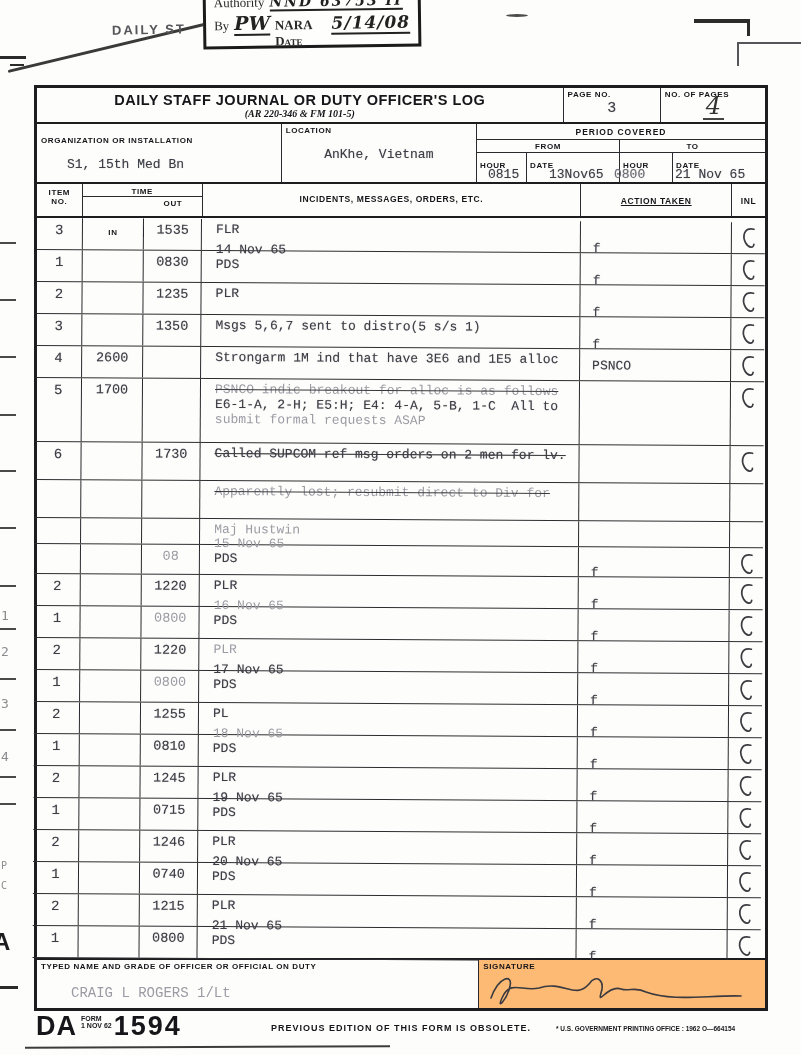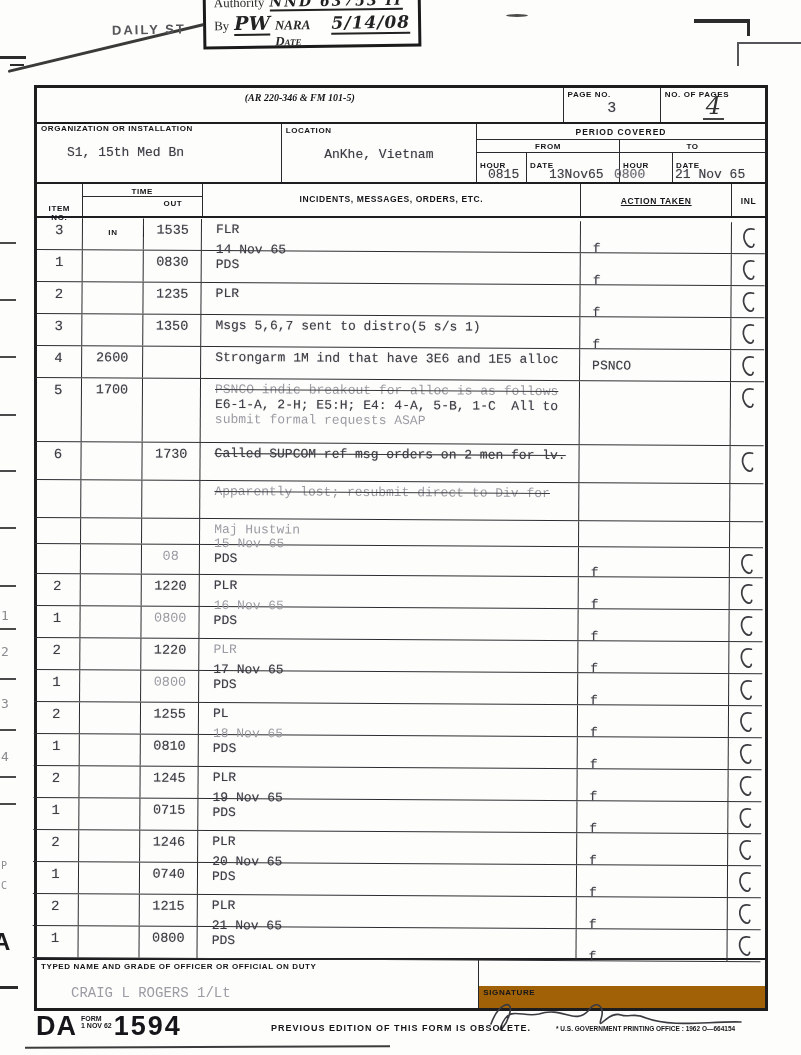--- a/index.html
+++ b/index.html
@@ -38,40 +38,40 @@
   #form-title { font-size:14.5px; font-weight:bold; letter-spacing:0.5px; }
   #form-subtitle { font-family:"Liberation Serif", serif; font-style:italic; font-weight:bold; font-size:10px; }
   .small-cell { padding:2px 4px; position:relative; }
   #pageno-cell { width:98px; }
   #pages-cell { width:105px; }
   #pageno-val { font-family:"Liberation Mono", monospace; font-size:15px; color:#3d3d46; text-align:center; margin-top:1px; }
   #pages-val { font-family:"DejaVu Serif", serif; font-style:italic; font-size:24px; color:#333; position:absolute; left:42px; top:6px; border-bottom:2px solid #444; line-height:1; padding:0 3px; }
 
   
   #org-row { display:flex; height:60px; border-bottom:2px solid #1d1d20; }
-  #org-cell { width:248px; padding:0 4px; }
+  #org-cell { width:248px; padding:12px 4px; }
   #loc-cell { width:198px; padding:2px 4px; }
   .cell-val { font-size:13px; margin-top:12px; margin-left:26px; }
   #loc-cell .cell-val { text-align:center; margin-left:0; }
   #period-block { width:288px; display:flex; flex-direction:column; }
   #period-hdr { height:16px; text-align:center; font-size:8.5px; font-weight:bold; letter-spacing:1px; padding-top:3px; }
   #fromto-row { display:flex; height:14px; }
   #fromto-row > div { text-align:center; padding-top:2px; }
   #from-lbl { width:143px; }
   #to-lbl { width:145px; }
   #hourdate-row { display:flex; height:30px; }
   .hd-cell { padding:1px 3px; position:relative; }
   .hd-val { font-size:13px; position:absolute; bottom:0px; left:11px; white-space:nowrap; }
   #fh { width:50px; } #fd { width:93px; } #th { width:53px; } #td { width:92px; }
   #fd .hd-val { left:22px;text-align:center; } #td .hd-val { left:2px; }
   #th .hd-val { left:-6px; color:#6d6d76; }
 
   
   #colhead { display:flex; height:34px; border-bottom:2px solid #1d1d20; text-align:center; }
-  .ch { padding-top:20px; }
+  .ch { padding-top:4px; }
   #ch-item { width:46px; }
   #ch-time { width:120px; display:flex; flex-direction:column; }
   #ch-time-lbl { height:15px; border-bottom:1px solid #2a2a2e; padding-top:3px; }
   #ch-inout { display:flex; flex:1; }
   #ch-in { width:62px; padding-top:2px;margin-top:29px; }
   #ch-out { width:58px; padding-top:2px; }
   #ch-inc { width:381px; padding-top:10px; }
   #ch-act { width:152px; padding-top:12px; }
   #ch-inl { width:33px; padding-top:12px;text-align:center; }
 
@@ -87,21 +87,21 @@
   .date-above { display:block; margin-top:-12px; margin-bottom:0; font-size:13px; }
   .inc-line { line-height:15px; white-space:pre; }
   .action-text { position:absolute; left:12px; bottom:-4px; }
   .action-text.long { bottom:auto; top:9px; }
   .inl-mark { position:absolute; left:8px; top:4px; }
 
   
   #footer-row { display:flex; height:50px; border-top:2px solid #1d1d20; }
   #name-cell { width:446px; padding:2px 4px; }
   #name-val { font-size:14px; margin:14px 0 0 30px; }
-  #sig-cell { width:288px; padding:2px 4px; position:relative; background:#a16207;margin-top:26px; }
+  #sig-cell { width:288px; padding:2px 4px; position:relative; background:#fdba74; }
   #sig-svg { position:absolute; left:4px; top:8px; }
 
   
   #da-line { position:absolute; left:36px; top:1011px; width:740px; height:34px; }
   #da-big { font-weight:bold; font-size:27px; letter-spacing:1px; display:inline-block; }
   #da-small { display:inline-block; vertical-align:top; margin:4px 2px 0 4px; text-align:left; }
   #da-small div { font-size:7px; font-weight:bold; line-height:7px; }
   #da-num { font-weight:bold; font-size:27px; letter-spacing:2px; display:inline-block; }
   #da-obsolete { position:absolute; left:235px; top:12px; font-size:9px; font-weight:bold; letter-spacing:1px; }
   #da-gpo { position:absolute; left:520px; top:14px; font-size:6.5px; font-weight:bold; }
@@ -147,29 +147,30 @@
     </div>
 
   <div id="stamp">
     <div class="srow">
       <span class="lbl">Authority</span>
       <span class="hand hand-u" id="stamp-auth-val">NND 63753 II</span>
     </div>
     <div class="srow">
       <span class="lbl">By</span>
       <span class="hand hand-u" id="stamp-by-sig">PW</span>
-      <span class="lbl" style="font-variant:small-caps; font-weight:bold;font-style:italic;">NARA Date</span>
+      <span class="lbl" style="font-variant:small-caps; font-weight:bold;">NARA Date</span>
       <span class="hand hand-u" id="stamp-date">5/14/08</span>
     </div>
   </div>
 
   <div id="form">
 
     <div id="title-row">
       <div id="title-cell" class="b-r">
+        <div id="form-title">DAILY STAFF JOURNAL OR DUTY OFFICER'S LOG</div>
         <div id="form-subtitle">(AR 220-346 &amp; FM 101-5)</div>
       </div>
       <div id="pageno-cell" class="small-cell b-r">
         <div class="plabel">PAGE NO.</div>
         <div id="pageno-val" class="typed">3</div>
       </div>
       <div id="pages-cell" class="small-cell">
         <div class="plabel">NO. OF PAGES</div>
         <div id="pages-val">4</div>
       </div>

